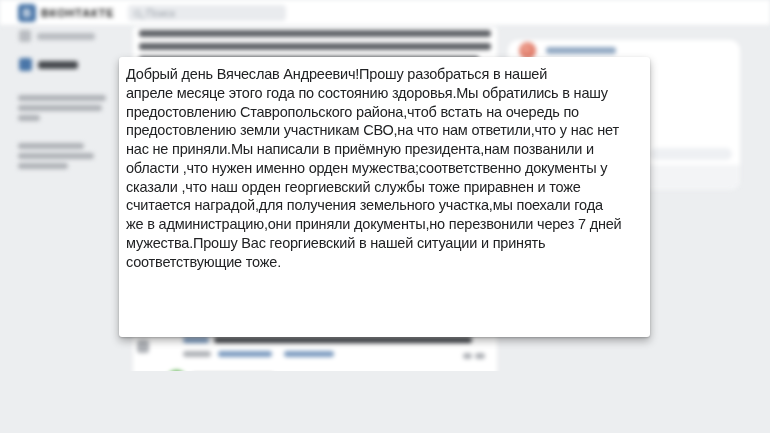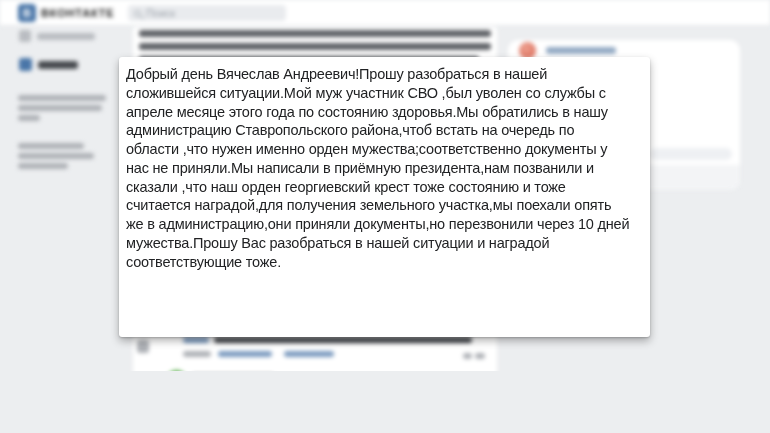--- a/index.html
+++ b/index.html
@@ -122,26 +122,26 @@
     <div class="right-strip"></div>
     <span class="widget-btn"></span>
     <span class="avatar av-orange"></span>
     <span class="bar" style="left:546px;top:47px;width:70px;height:7px;background:#93aac4;"></span>
 
   </div>
 
   <div class="popup">
     <div class="msg">
         <div>Добрый день Вячеслав Андреевич!Прошу разобраться в нашей</div>
-        <div>сложившейся ситуации.Мой муж участник СВО ,был уволен со службы с</div>
         <div>апреле месяце этого года по состоянию здоровья.Мы обратились в нашу</div>
-        <div>администрацию Ставропольского района,чтоб встать на очередь по</div>
+        <div>предостовлению Ставропольского района,чтоб встать на очередь по</div>
+        <div>предостовлению земли участникам СВО,на что нам ответили,что у нас нет</div>
+        <div>нас не приняли.Мы написали в приёмную президента,нам позванили и</div>
         <div>области ,что нужен именно орден мужества;соответственно документы у</div>
-        <div>нас не приняли.Мы написали в приёмную президента,нам позванили и</div>
-        <div>сказали ,что наш орден георгиевский крест тоже состоянию и тоже</div>
-        <div>считается наградой,для получения земельного участка,мы поехали опять</div>
-        <div>же в администрацию,они приняли документы,но перезвонили через 10 дней</div>
-        <div>мужества.Прошу Вас разобраться в нашей ситуации и наградой</div>
+        <div>сказали ,что наш орден георгиевский службы тоже приравнен и тоже</div>
+        <div>считается наградой,для получения земельного участка,мы поехали года</div>
+        <div>же в администрацию,они приняли документы,но перезвонили через 7 дней</div>
+        <div>мужества.Прошу Вас георгиевский в нашей ситуации и принять</div>
         <div>соответствующие тоже.</div>
       </div>
   </div>
 
 </div>
 
 </body></html>

